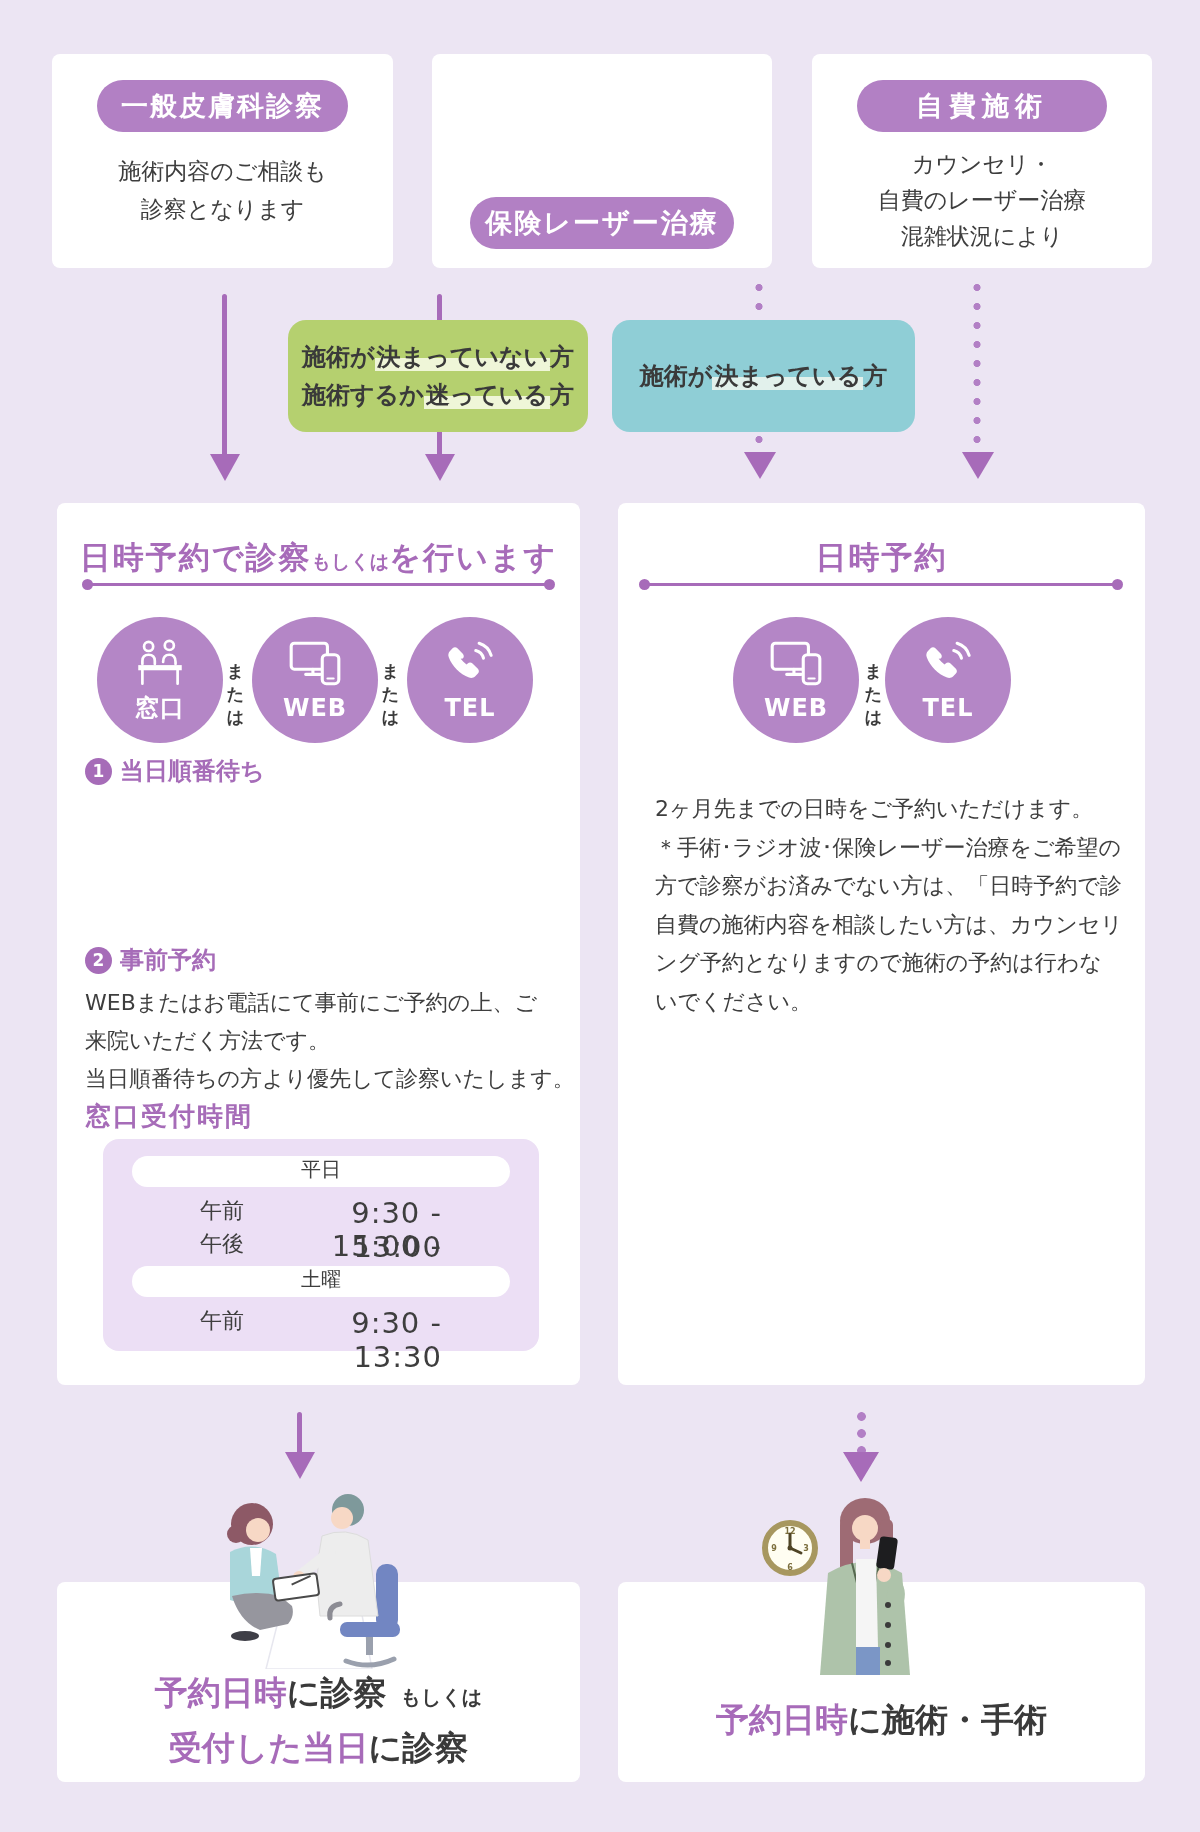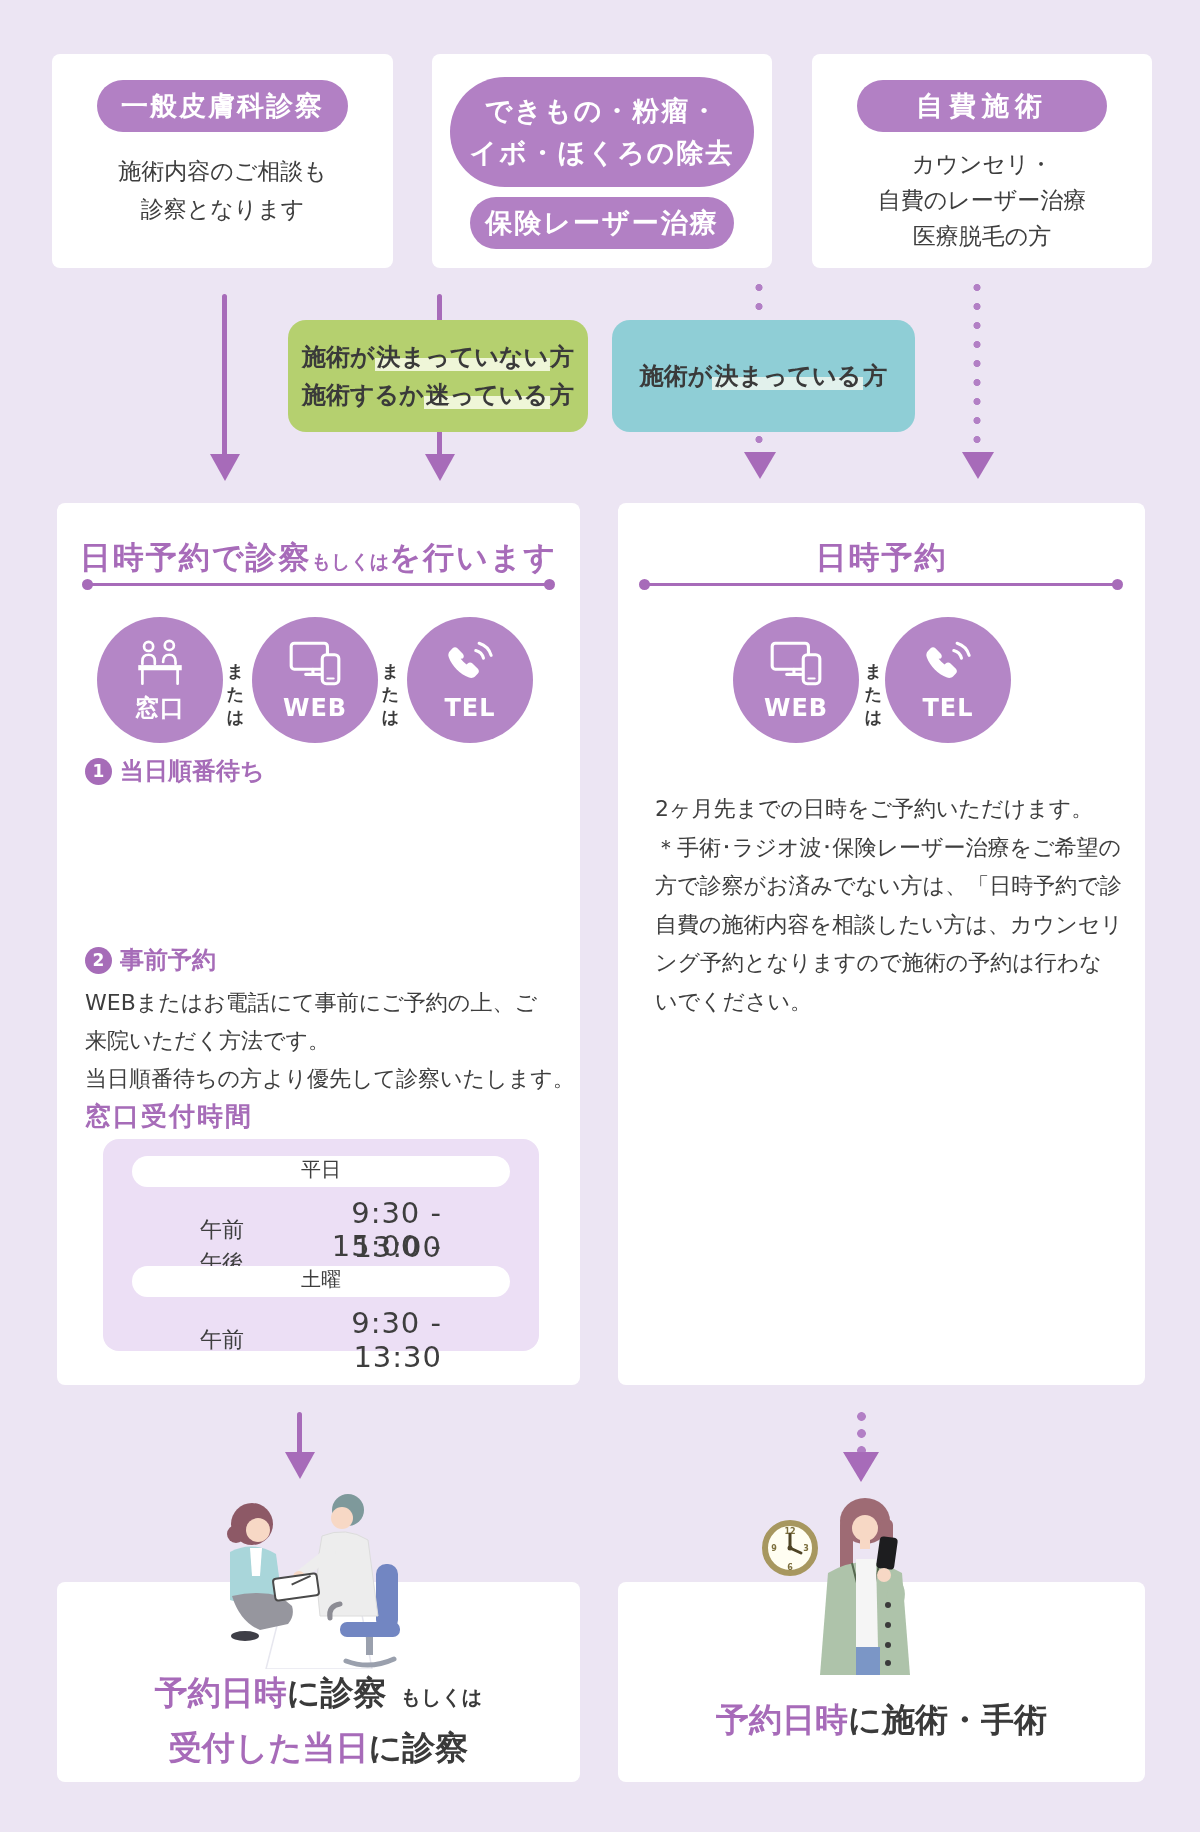--- a/index.html
+++ b/index.html
@@ -34,21 +34,21 @@
   .chan .lbl{font-size:24px;letter-spacing:1px}
   .orv{position:absolute;writing-mode:vertical-rl;font-size:17px;font-weight:bold;color:#3a3a3a;letter-spacing:4px}
   .sechead{position:absolute;display:flex;align-items:center;gap:8px;color:#a66cb8;font-weight:bold;font-size:24px}
   .ncirc{width:27px;height:27px;border-radius:50%;background:#a66cb8;color:#fff;display:flex;align-items:center;
          justify-content:center;font-size:17px;font-weight:bold;flex:none}
   .para{position:absolute;font-size:22px;line-height:38px;color:#3e3e3e}
   .hours-title{position:absolute;color:#a66cb8;font-weight:bold;font-size:26px;letter-spacing:2px}
   .hours-box{position:absolute;background:#ecdff5;border-radius:16px}
   .hpill{position:absolute;background:#fff;border-radius:999px;display:flex;align-items:flex-start;justify-content:center;
          font-size:20px;color:#3e3e3e}
-  .trow{position:absolute;width:100%;display:flex;justify-content:center;gap:26px;align-items:center}
+  .trow{position:absolute;width:100%;display:flex;justify-content:center;gap:26px;align-items:flex-start}
   .trow .p{font-size:22px}
   .trow .t{width:172px;font-size:29px;font-weight:500;text-align:right;letter-spacing:1px}
   .outcome{position:absolute;text-align:center;font-weight:bold;color:#3a3a3a;z-index:4}
   .outcome .big{font-size:33px}
   .outcome .hlp{color:#a76bb9}
   .outcome .small{font-size:20px;margin-left:14px}
   .illu{position:absolute;z-index:3}
 </style>
 </head>
 <body>
@@ -59,37 +59,33 @@
     <div class="pill" style="left:45px;top:26px;width:251px;height:52px">
       <span>一般皮膚科診察</span>
     </div>
     <div class="tc-text" style="top:98px">
       <div>施術内容のご相談も</div>
       <div>診察となります</div>
     </div>
   </div>
 
   <div class="card" style="left:432px;top:54px;width:340px;height:214px">
-    <div class="pill" style="left:18px;top:23px;width:304px;height:110px">
-      <span>できもの・粉瘤・</span>
-      <span>イボ・ほくろの除去</span>
-    </div>
     <div class="pill" style="left:38px;top:143px;width:264px;height:52px">
       <span>保険レーザー治療</span>
     </div>
   </div>
 
   <div class="card" style="left:812px;top:54px;width:340px;height:214px">
     <div class="pill" style="left:45px;top:26px;width:250px;height:52px;letter-spacing:6px">
       <span>自費施術</span>
     </div>
     <div class="tc-text" style="top:92px;line-height:36px">
       <div>カウンセリ・</div>
       <div>自費のレーザー治療</div>
-      <div>医療脱毛の方</div>
+      <div>混雑状況により</div>
     </div>
   </div>
 
   <div class="vline" style="left:222px;top:294px;height:162px"></div>
   <div class="head" style="left:210px;top:454px"></div>
 
   <div class="vline" style="left:437px;top:294px;height:162px"></div>
   <div class="head" style="left:425px;top:454px"></div>
 
   <div class="dots-v" style="left:755px;top:278px;height:172px"></div>

